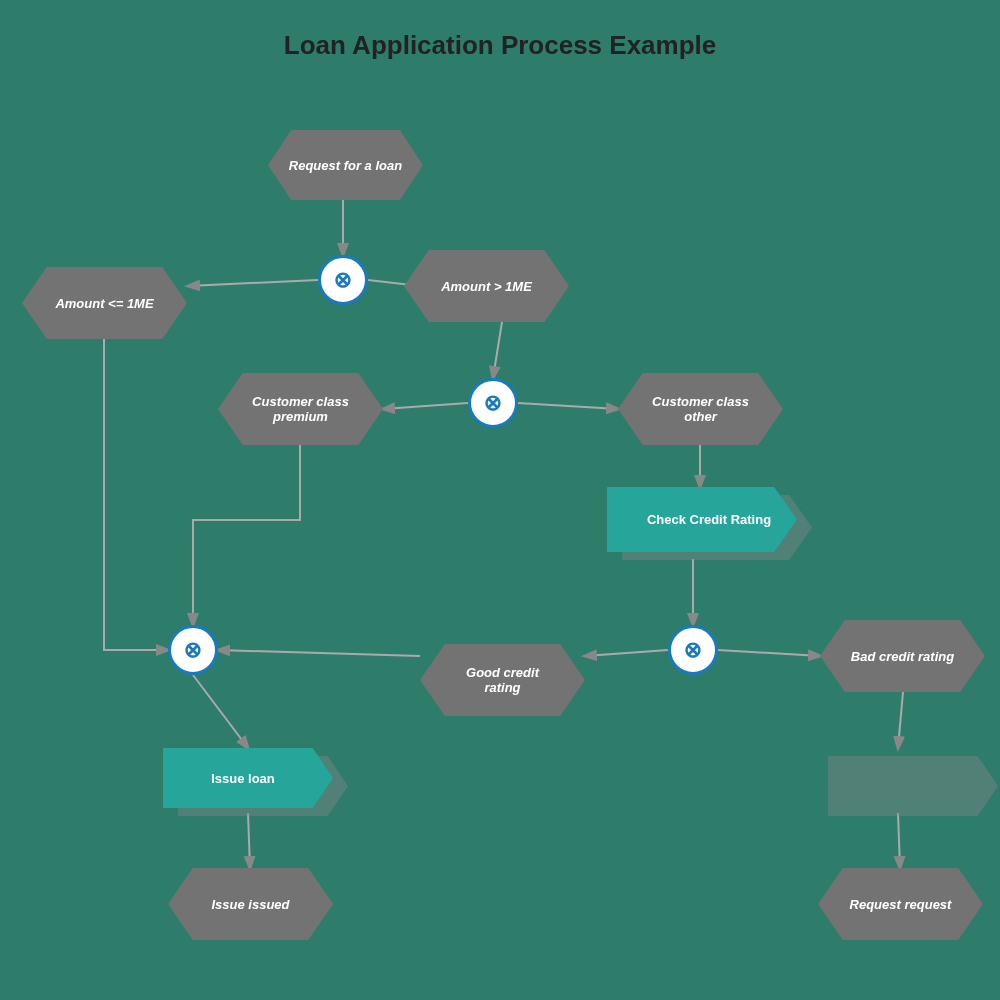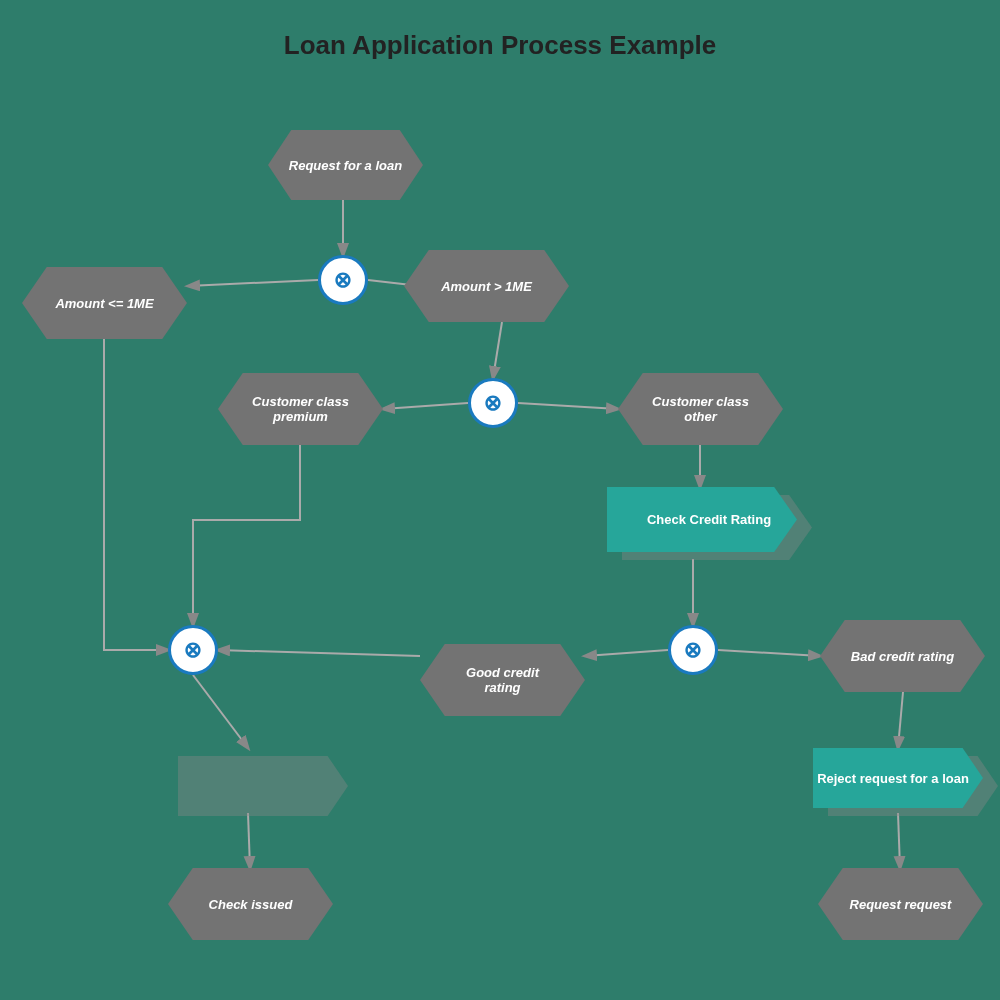--- a/index.html
+++ b/index.html
@@ -168,28 +168,28 @@
     <span style="white-space:pre-line;">Good credit
 rating</span>
   </div>
 
   <div class="hex" style="left:820px;top:620px;width:165px;height:72px;">
     <span>Bad credit rating</span>
   </div>
 
   <div class="shadow-arrow" style="left:178px;top:756px;width:170px;height:60px;opacity:0.4;"></div>
 
+  <div class="task-teal" style="left:163px;top:748px;width:170px;height:60px;z-index:1;">
+    <span>Issue loan</span>
+  </div>
 
   <div class="shadow-arrow" style="left:828px;top:756px;width:170px;height:60px;opacity:0.4;"></div>
 
-  <div class="task-teal" style="left:813px;top:748px;width:170px;height:60px;z-index:1;">
-    <span style="white-space:pre-line;">Reject request for a loan</span>
-  </div>
 
   <div class="hex" style="left:168px;top:868px;width:165px;height:72px;">
-    <span>Check issued</span>
+    <span>Issue issued</span>
   </div>
 
   <div class="hex" style="left:818px;top:868px;width:165px;height:72px;">
     <span>Request request</span>
   </div>
 
 </div>
 
 </body></html>

